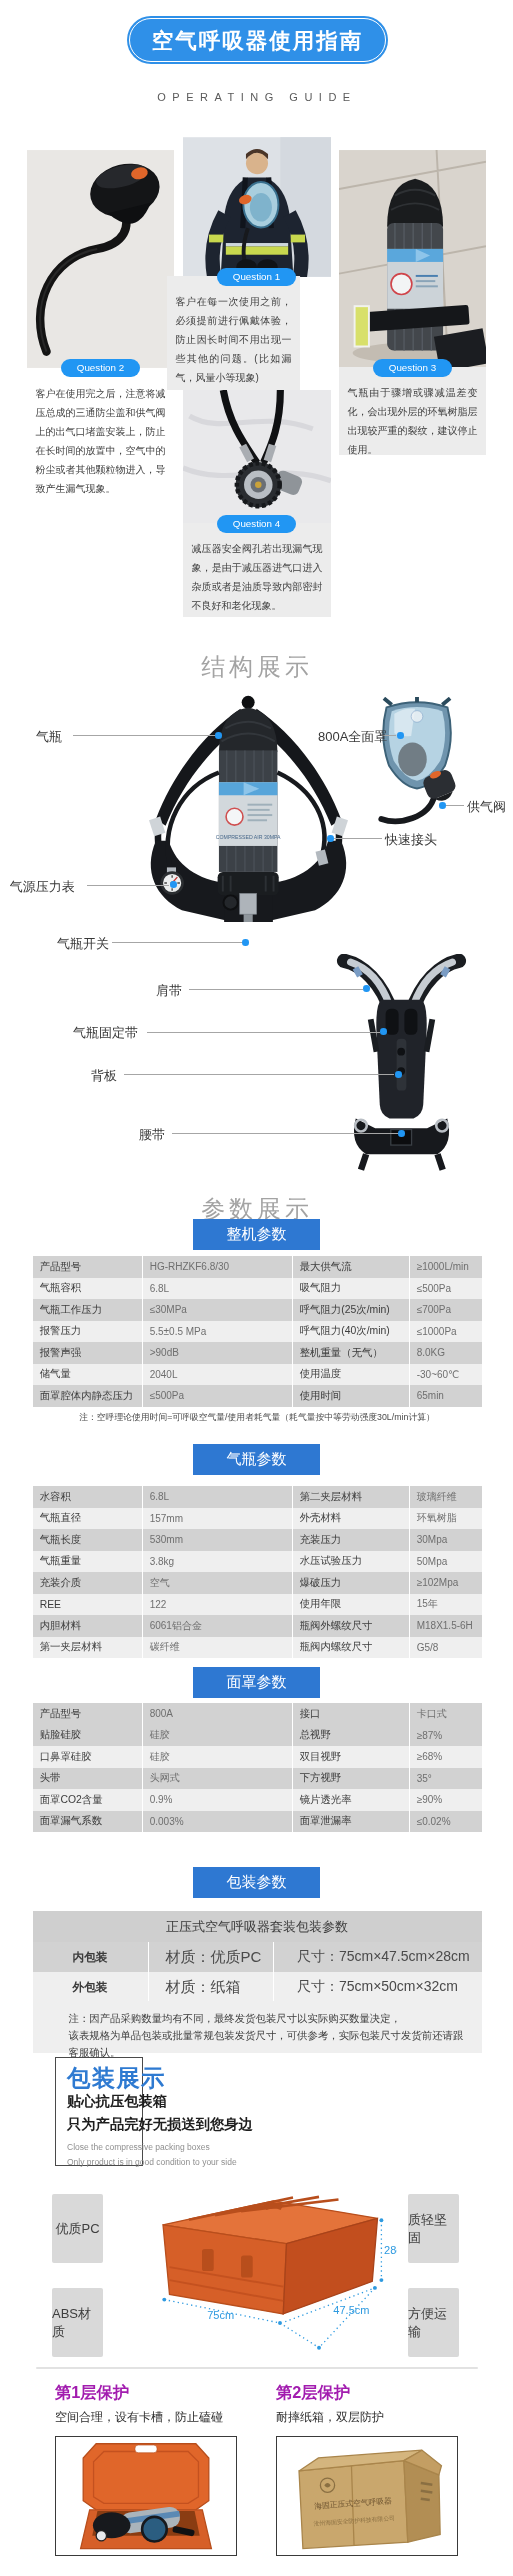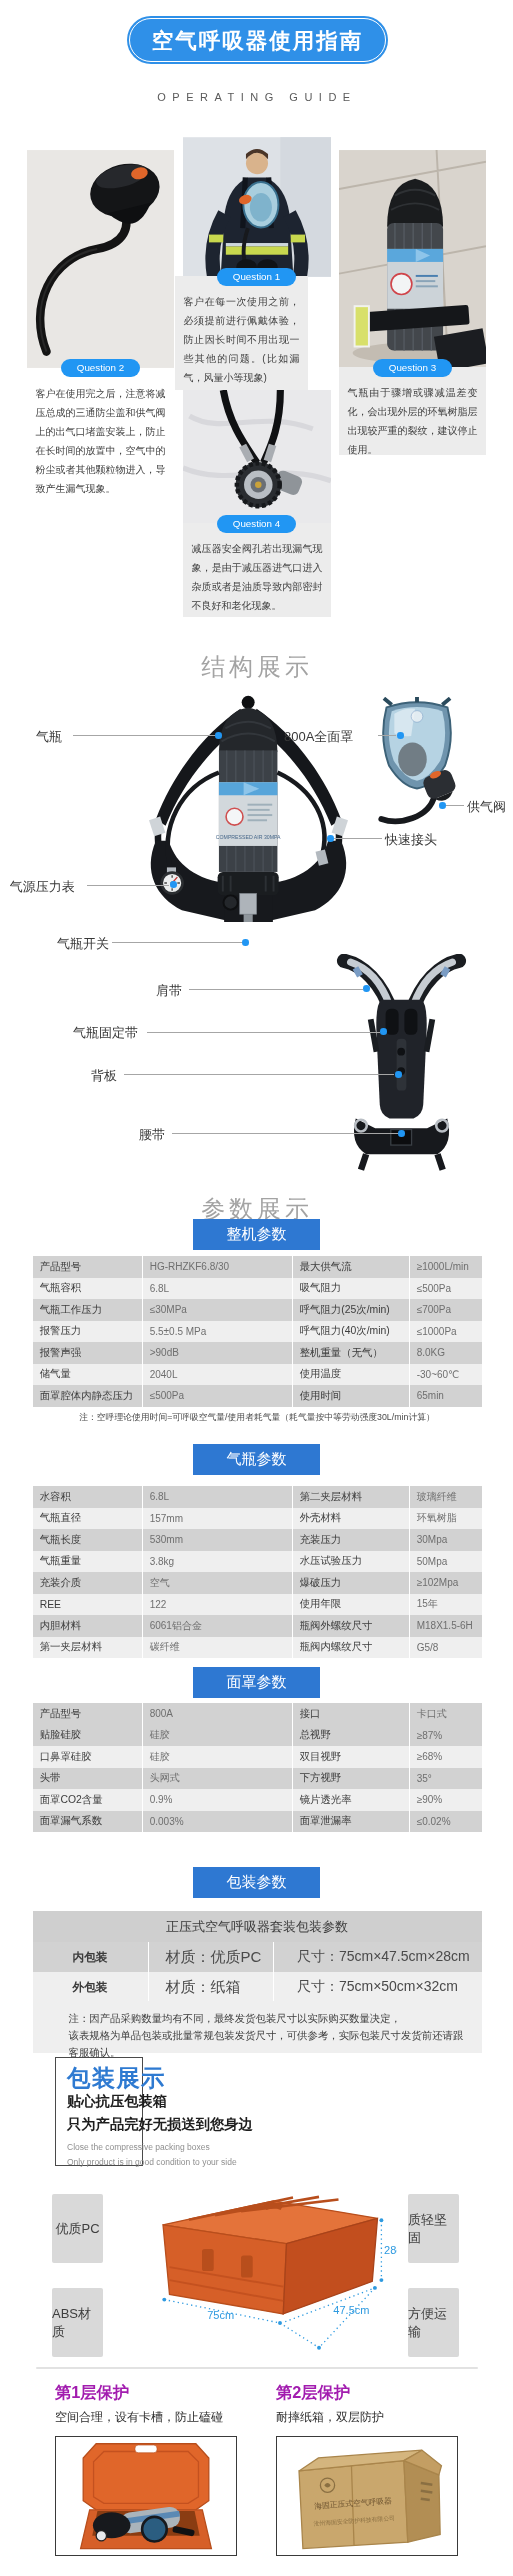--- a/index.html
+++ b/index.html
@@ -106,21 +106,21 @@
     <rect x="66" y="163" width="96" height="5" fill="#ccd6dc"></rect>
     <path d="M96,62 L92,140 M132,62 L136,140" stroke="#10141c" stroke-width="8"></path>
     <ellipse cx="120" cy="104" rx="27" ry="35" fill="#a9cede" stroke="#3a708e" stroke-width="3"></ellipse>
     <ellipse cx="120" cy="108" rx="17" ry="22" fill="#7fb3cc"></ellipse>
     <ellipse cx="96" cy="96" rx="10" ry="7" fill="#e0662a" transform="rotate(-20 96 96)"></ellipse>
     <path d="M100,140 C90,170 92,195 104,212" stroke="#17191d" stroke-width="6" fill="none"></path>
     <ellipse cx="98" cy="200" rx="16" ry="12" fill="#101317"></ellipse>
     <ellipse cx="130" cy="200" rx="16" ry="12" fill="#101317"></ellipse>
   </svg>
   <div class="abs qbadge" style="left:217px;top:268px">Question 1</div>
-  <div class="abs qpanel" style="left:175px;top:276px;width:133px;height:114px">
+  <div class="abs qpanel" style="left:167px;top:276px;width:133px;height:114px">
     <div class="qtext">客户在每一次使用之前，必须提前进行佩戴体验，防止因长时间不用出现一些其他的问题。(比如漏气，风量小等现象)</div>
   </div>
   <svg class="abs qphoto" style="left:183px;top:390px" width="148" height="133" viewBox="0 0 228 205">
     <rect width="228" height="205" fill="#e9e9eb"></rect>
     <path d="M10,40 C60,70 120,30 200,60 M0,120 C70,150 150,110 228,140" stroke="#d8d8dc" stroke-width="8" fill="none"></path>
     <path d="M62,0 C72,55 96,85 114,112" stroke="#101113" stroke-width="11" fill="none"></path>
     <path d="M150,0 C150,55 136,85 124,112" stroke="#101113" stroke-width="11" fill="none"></path>
     <rect x="92" y="84" width="12" height="26" fill="#a9adb2" transform="rotate(-28 98 97)"></rect>
     <rect x="128" y="84" width="12" height="26" fill="#a9adb2" transform="rotate(18 134 97)"></rect>
     <rect x="142" y="128" width="40" height="30" rx="9" fill="#8f9499" transform="rotate(22 162 143)"></rect>
@@ -233,21 +233,21 @@
     <rect x="86" y="270" width="32" height="24" fill="#0c0d0f" stroke="#3a3f45" stroke-width="2"></rect>
     <circle cx="40" cy="264" r="9" fill="none" stroke="#b9bec4" stroke-width="4"></circle>
     <circle cx="165" cy="264" r="9" fill="none" stroke="#b9bec4" stroke-width="4"></circle>
     <path d="M48,308 L40,332 M158,308 L166,332" stroke="#17191d" stroke-width="10"></path>
   </svg>
 
   <div class="abs slabel" style="left:36px;top:728px">气瓶</div>
   <div class="abs lline" style="left:73px;top:735px;width:142px"></div>
   <div class="abs dot" style="left:215px;top:732px"></div>
 
-  <div class="abs slabel" style="left:284px;top:728px">800A全面罩</div>
+  <div class="abs slabel" style="left:318px;top:728px">800A全面罩</div>
   <div class="abs lline" style="left:378px;top:735px;width:18px"></div>
   <div class="abs dot" style="left:397px;top:732px"></div>
 
   <div class="abs slabel" style="left:467px;top:798px">供气阀</div>
   <div class="abs lline" style="left:446px;top:805px;width:18px"></div>
   <div class="abs dot" style="left:439px;top:802px"></div>
 
   <div class="abs slabel" style="left:385px;top:831px">快速接头</div>
   <div class="abs lline" style="left:334px;top:838px;width:48px"></div>
   <div class="abs dot" style="left:327px;top:835px"></div>

